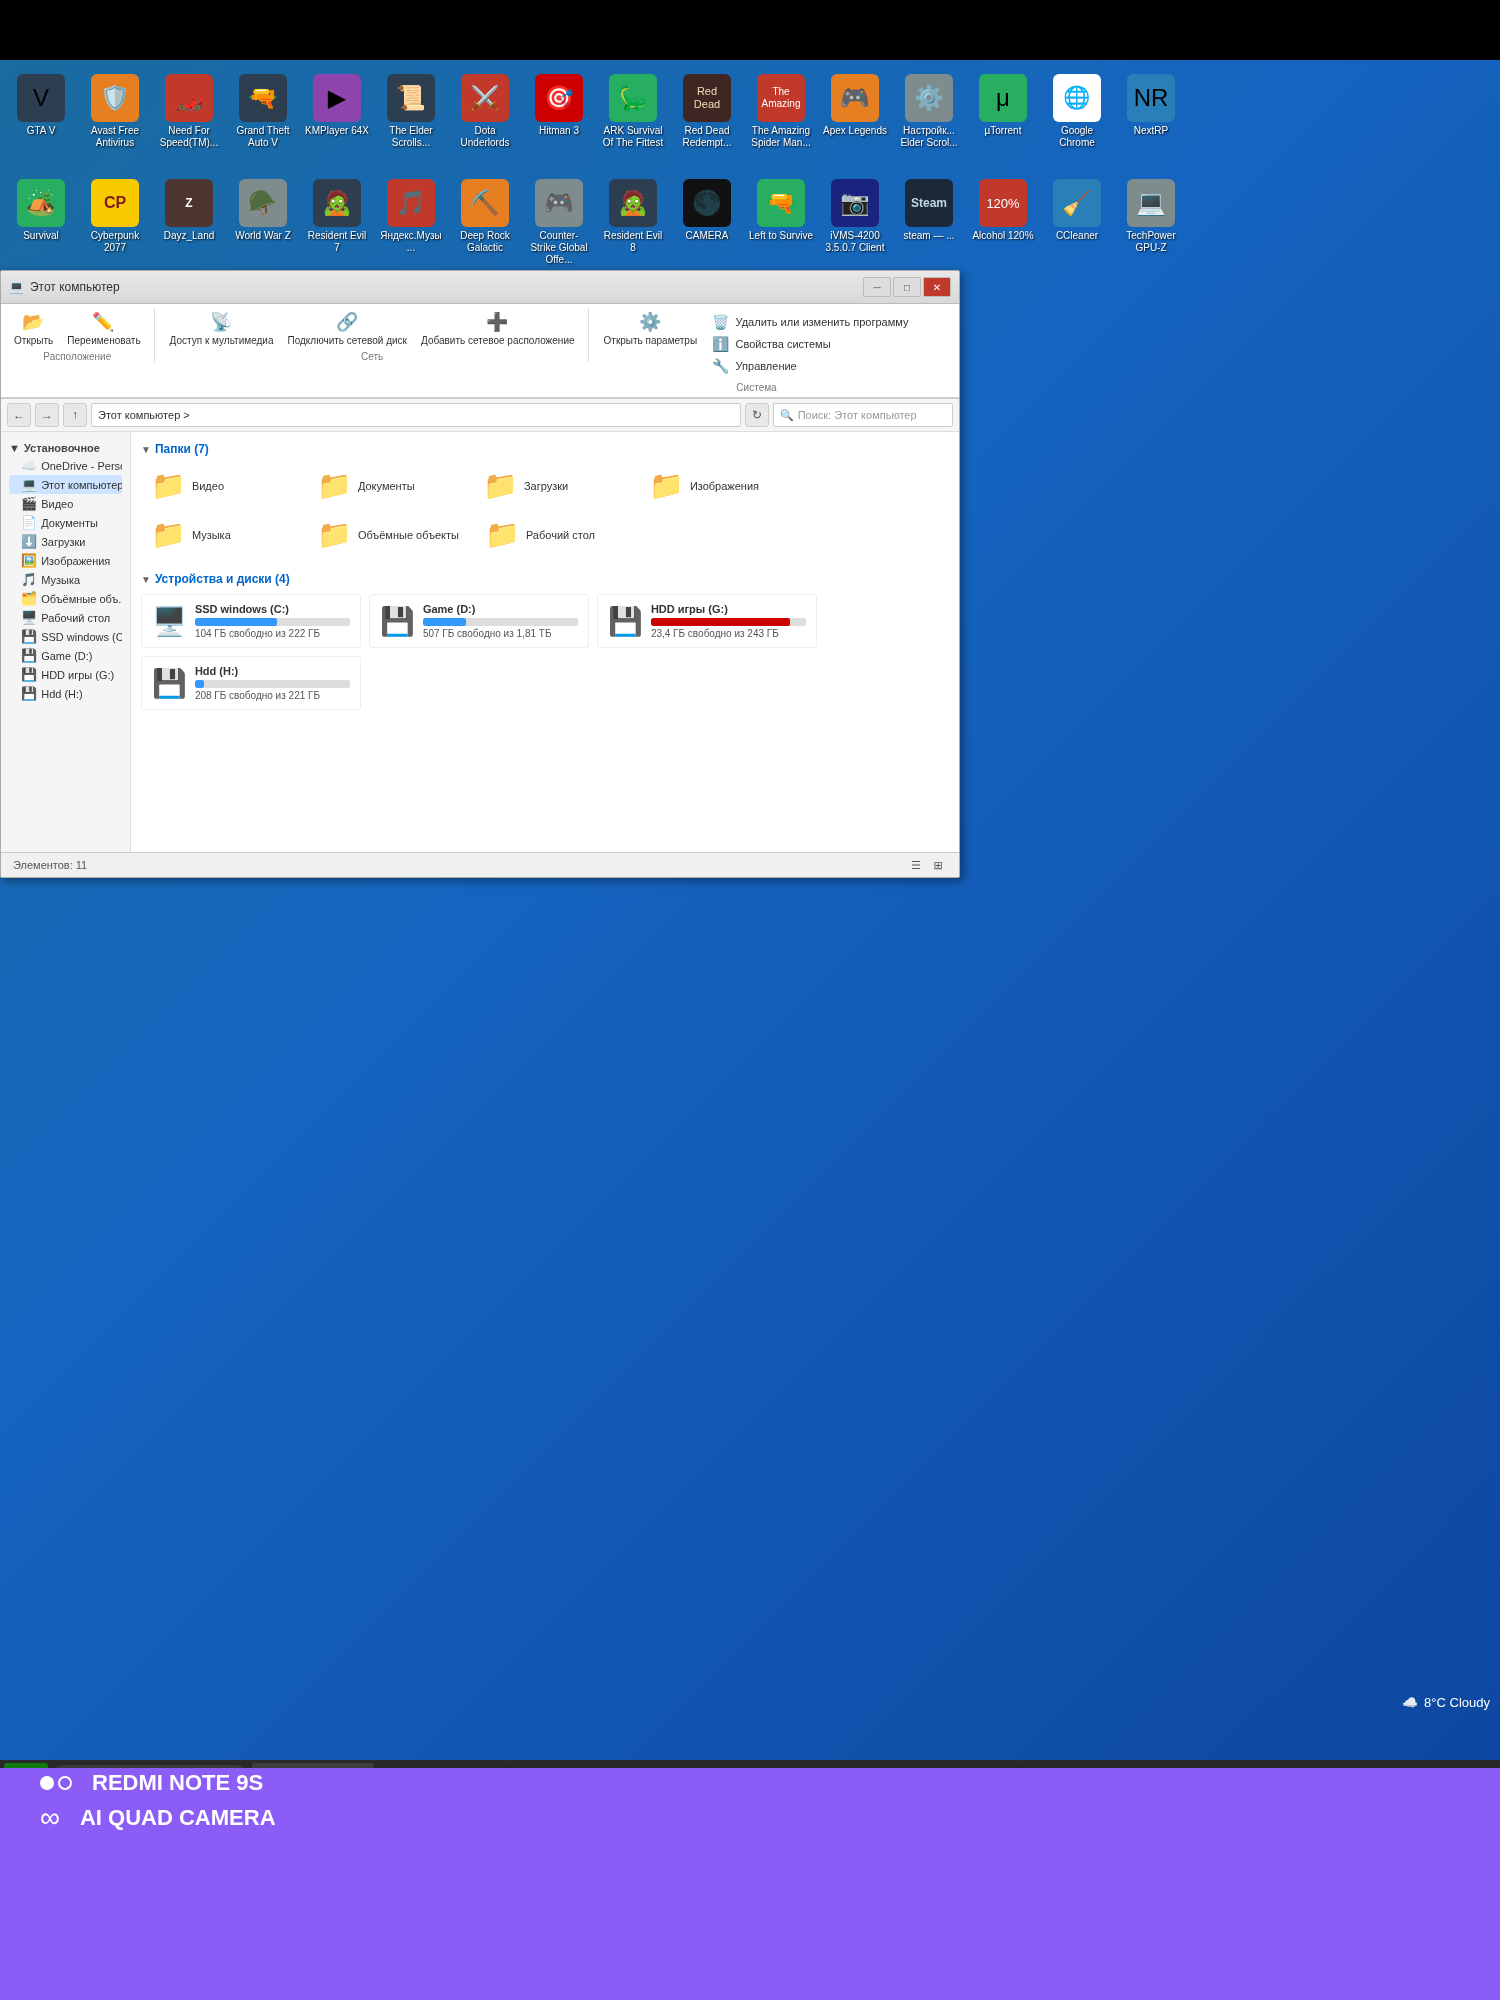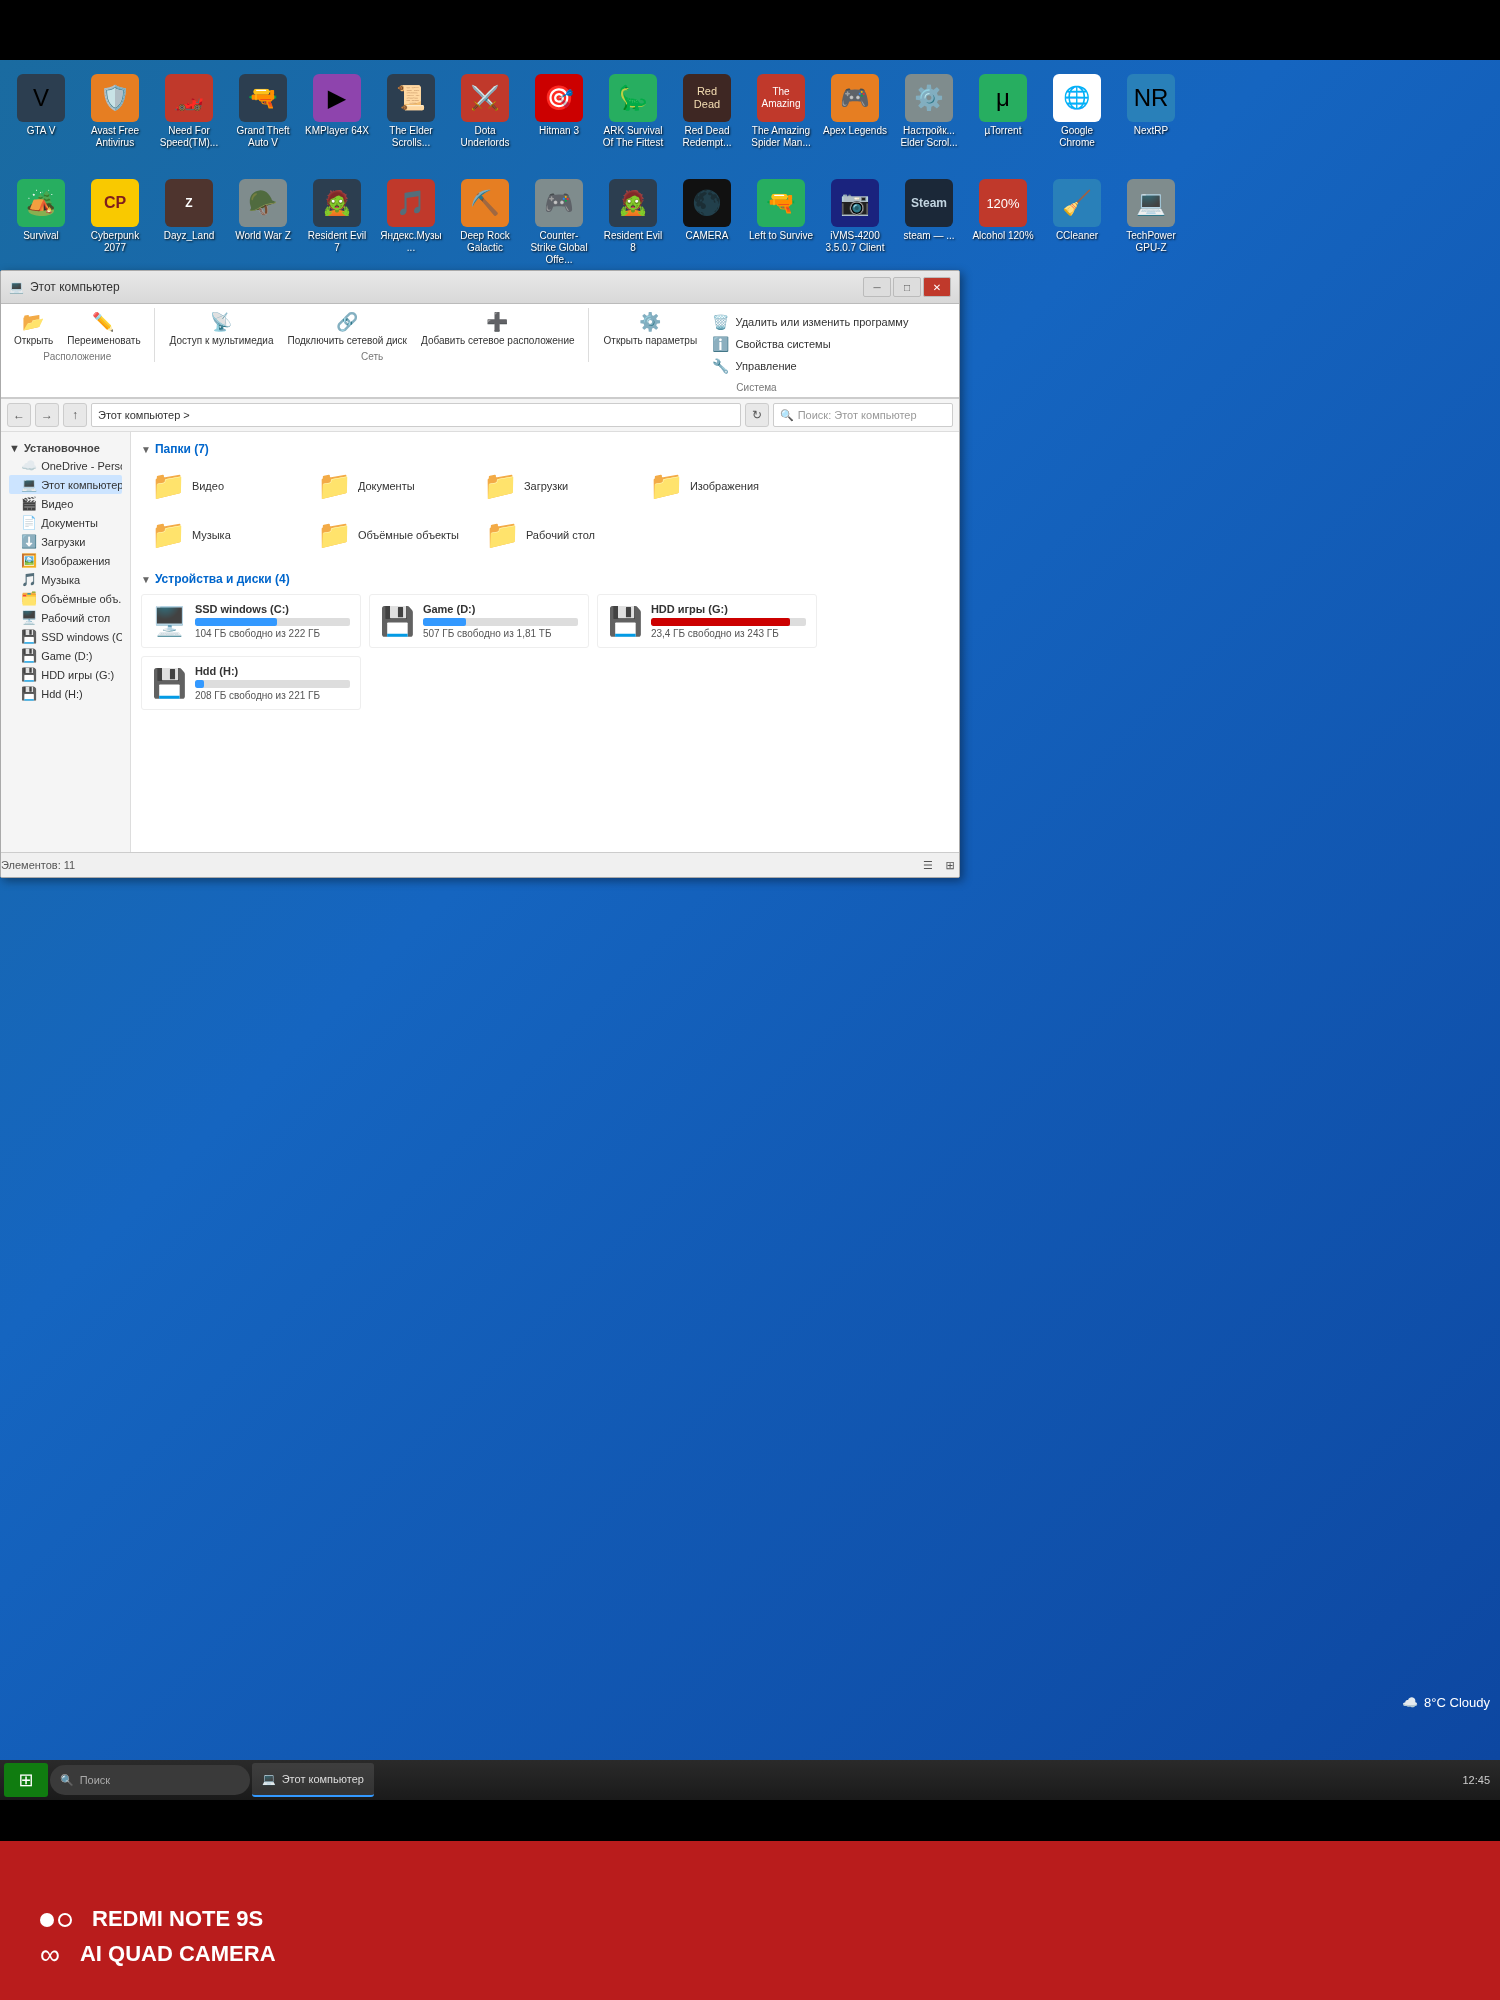--- a/index.html
+++ b/index.html
@@ -420,21 +420,21 @@
 
     .drive-free {
       font-size: 10px;
       color: #555;
     }
 
     
     .status-bar {
       background: #f0f0f0;
       border-top: 1px solid #ccc;
-      padding: 3px 0;
+      padding: 3px 12px;
       font-size: 11px;
       color: #555;
       display: flex;
       align-items: center;
       justify-content: space-between;
     }
 
     .status-view-icons {
       display: flex;
       gap: 4px;
@@ -521,24 +521,24 @@
       font-size: 11px;
       margin-left: 22px;
     }
 
     
     .phone-bottom {
       position: absolute;
       bottom: 0;
       left: 0;
       right: 0;
-      height: 159px;
-      background: #b91c1c;
-      display: flex;
-      align-items: flex-end;
+      height: 232px;
+      background: #8b5cf6;
+      display: flex;
+      align-items: flex-start;
       padding-bottom: 30px;
       padding-left: 40px;
     }
 
     .phone-label {
       color: #fff;
       font-size: 22px;
       font-weight: bold;
       line-height: 1.4;
       display: flex;

